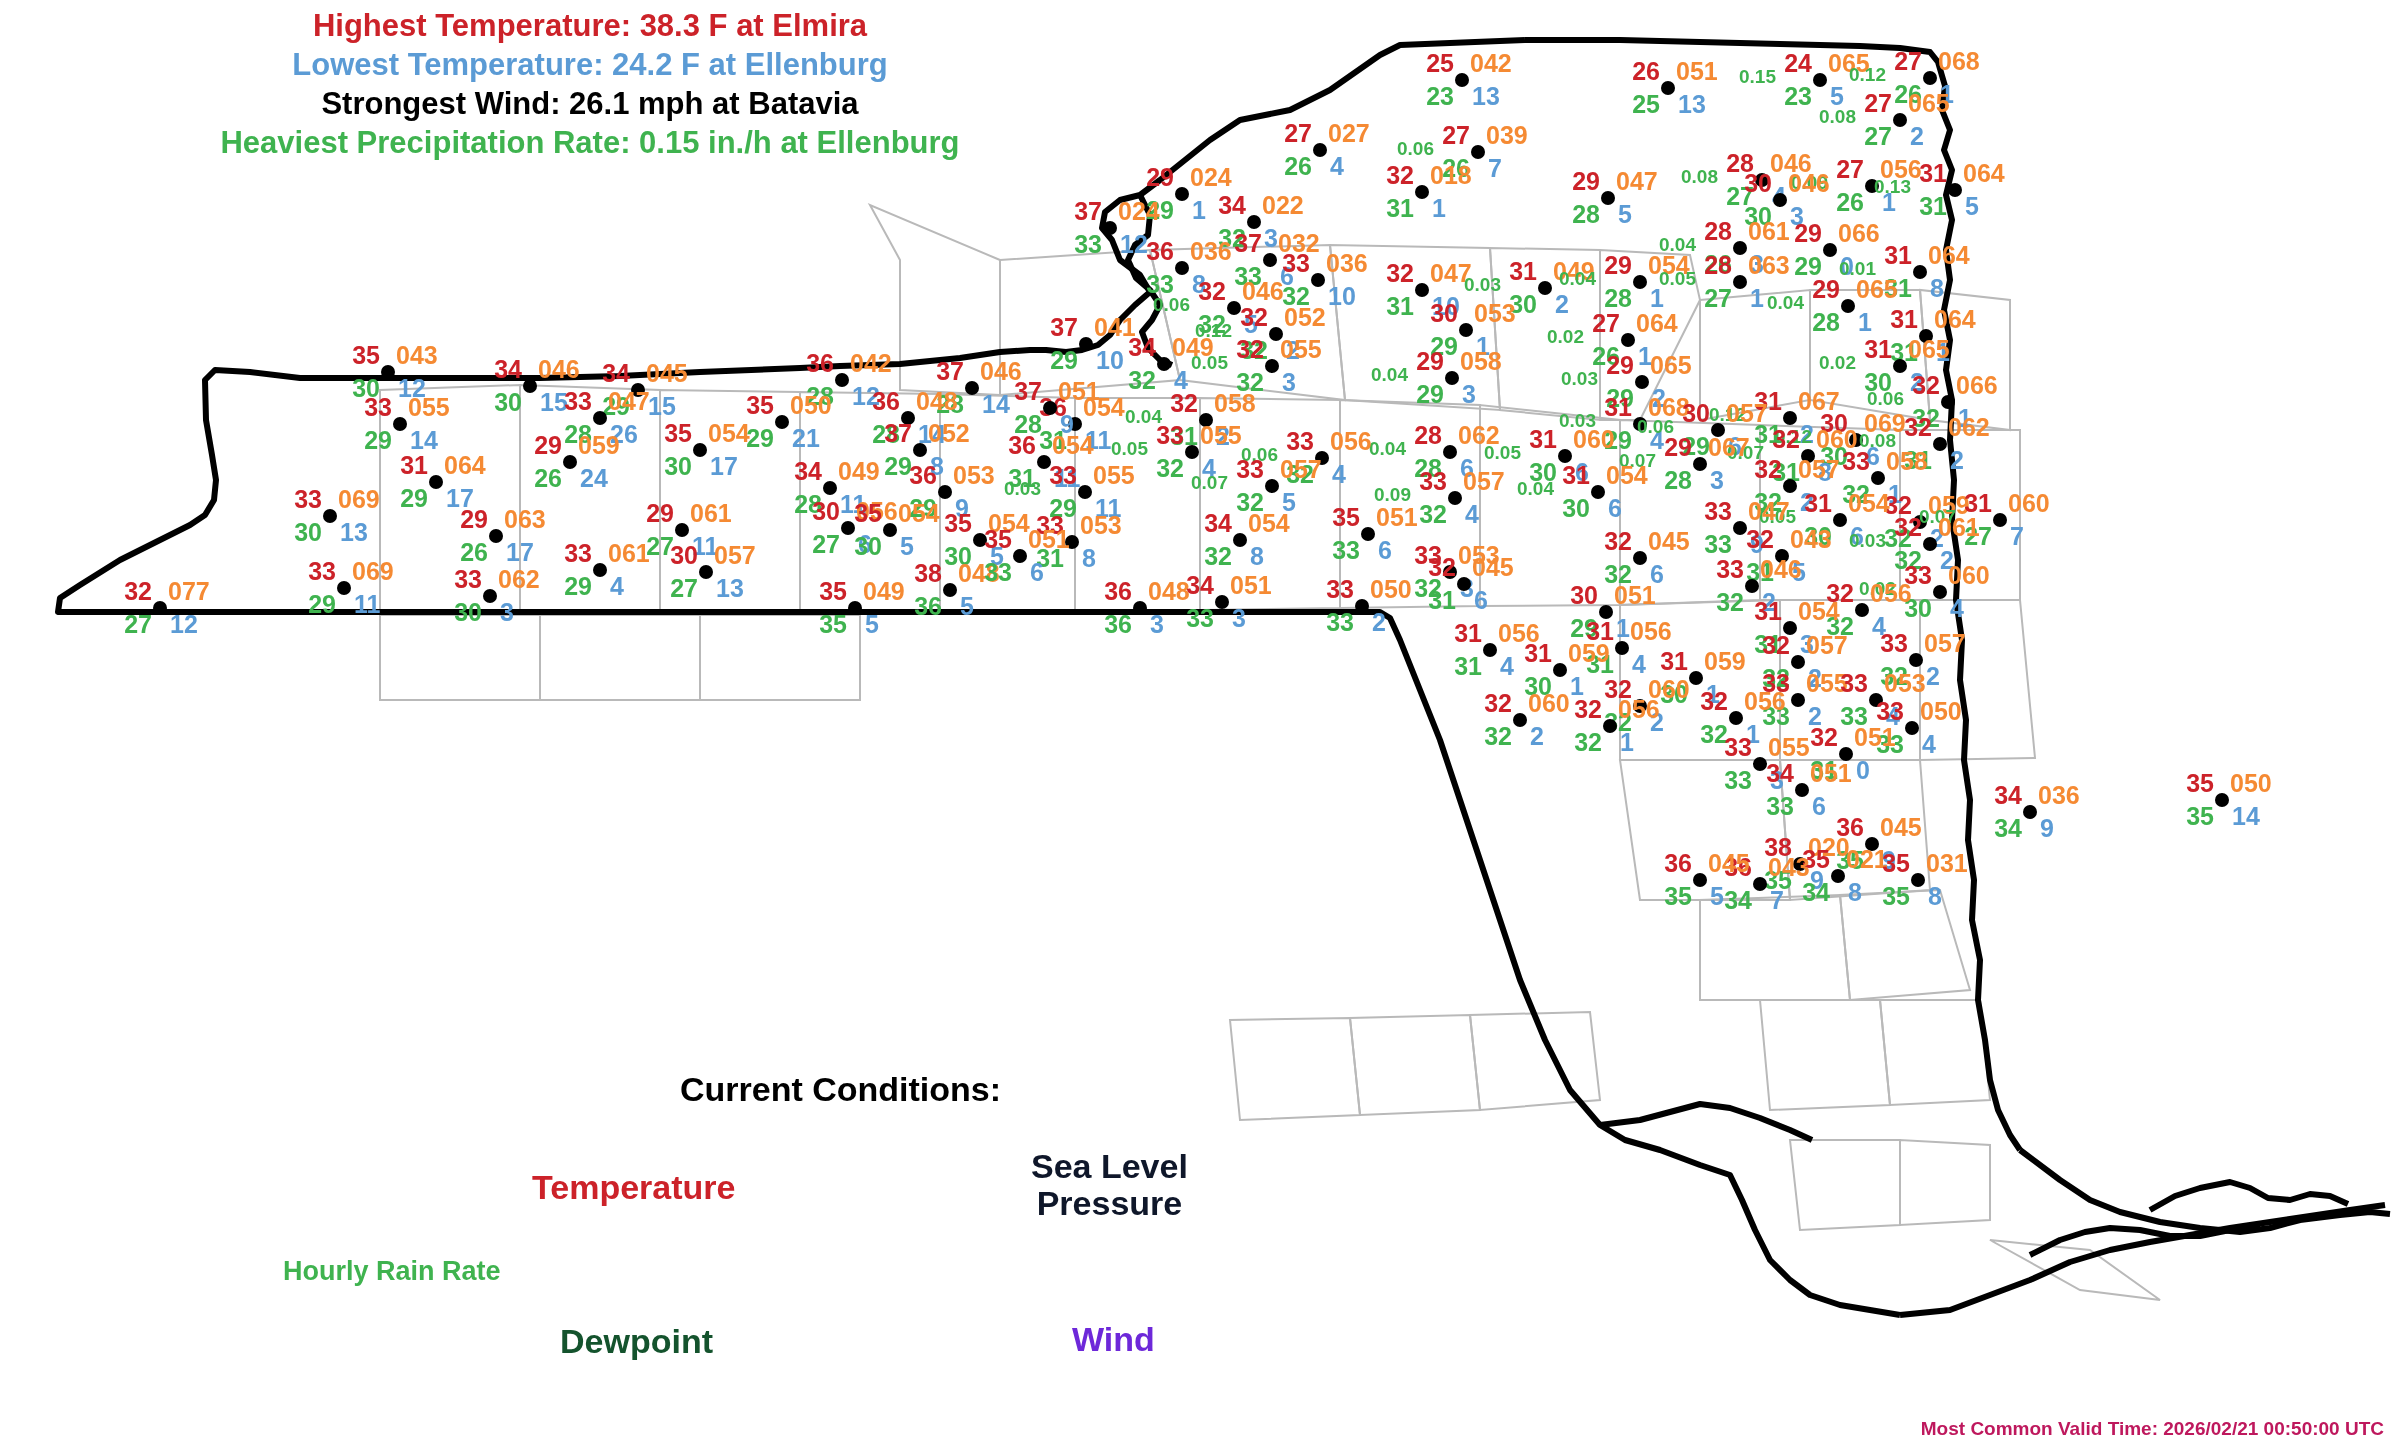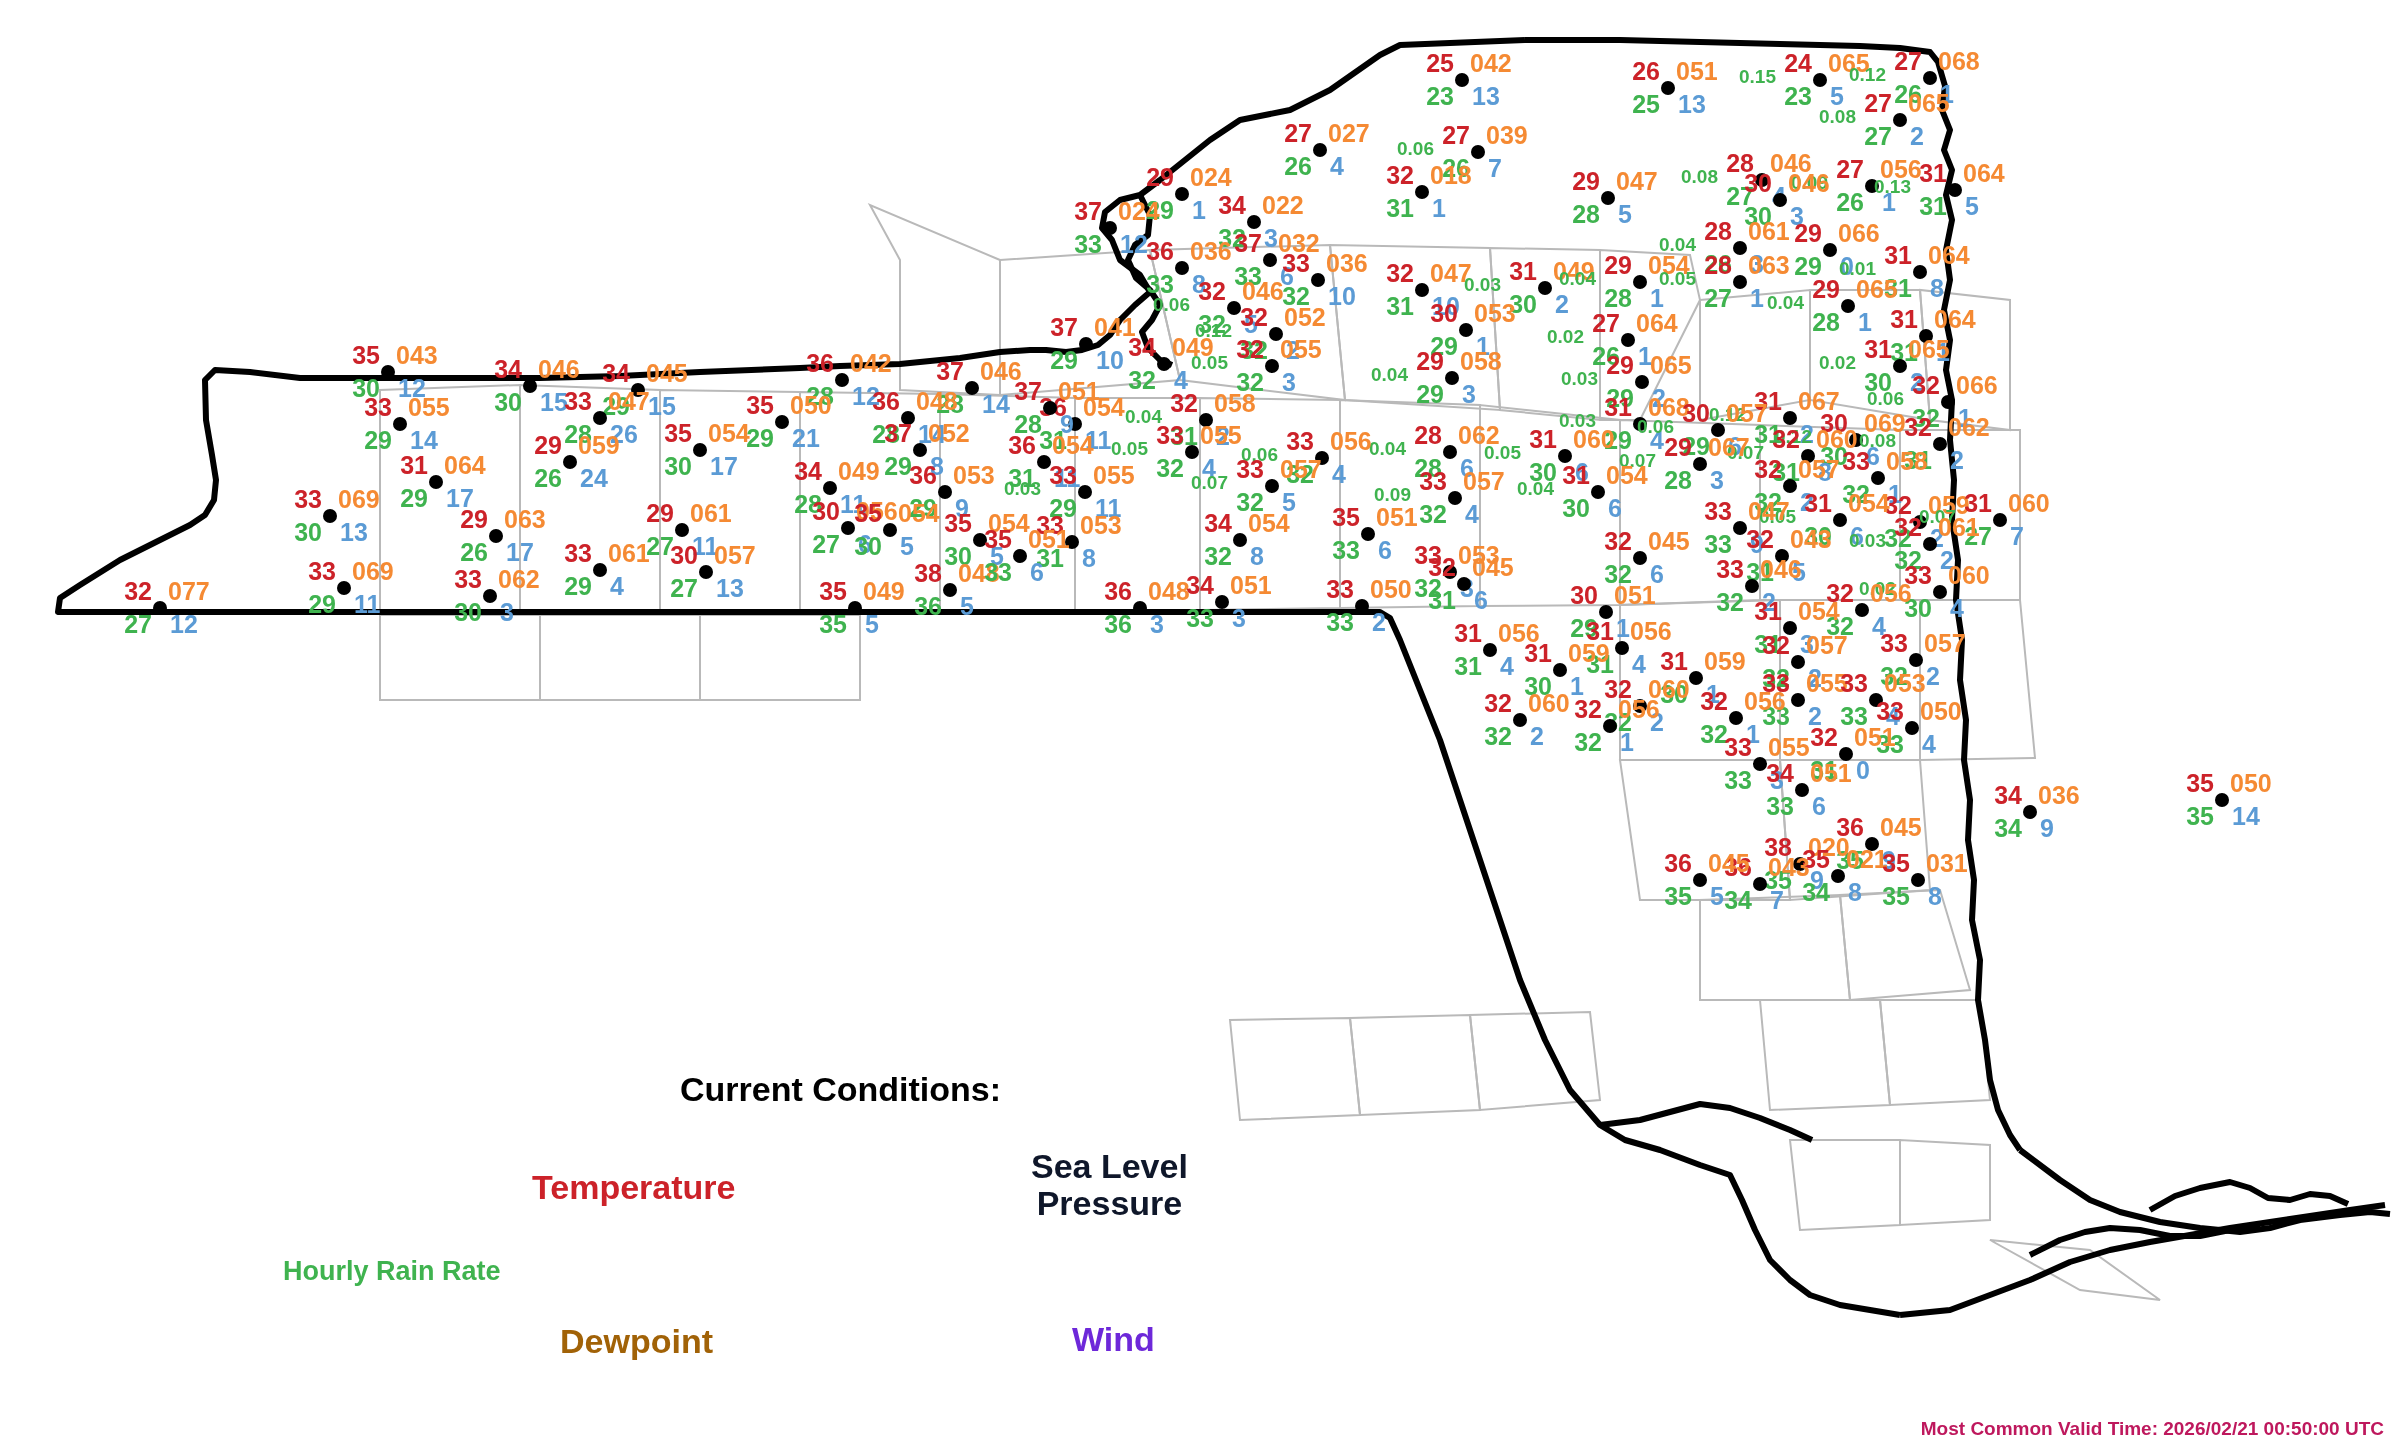--- a/index.html
+++ b/index.html
@@ -15,21 +15,21 @@
   .hl-high{color:#cc2229;}
   .hl-low{color:#5b9bd5;}
   .hl-wind{color:#000000;}
   .hl-prec{color:#3fb34f;}
 
   
   .legend-title{position:absolute;left:680px;top:1070px;font-size:34px;font-weight:bold;color:#000;}
   .lg{position:absolute;font-weight:bold;white-space:nowrap;}
   .lg-temp{left:532px;top:1168px;font-size:34px;color:#cc2229;}
   .lg-rain{left:283px;top:1256px;font-size:27px;color:#3fb34f;}
-  .lg-dew{left:560px;top:1322px;font-size:34px;color:#a16207;}
+  .lg-dew{left:560px;top:1322px;font-size:34px;color:#14532d;}
   .lg-slp{left:1031px;top:1148px;font-size:34px;color:#0f172a;line-height:37px;text-align:center;}
   .lg-wind{left:1072px;top:1320px;font-size:34px;color:#6d28d9;}
 
   .valid-time{position:absolute;right:16px;bottom:10px;font-size:19px;font-weight:bold;color:#be185d;}
 
   
   #geo{position:absolute;left:0;top:0;width:2400px;height:1450px;}
 
   
   .station{position:absolute;width:0;height:0;}
@@ -126,20 +126,26 @@
       <path d="M2030 1255 L2060 1240 L2085 1232 L2110 1228 L2140 1230
                L2170 1236 L2200 1236 L2230 1230 L2260 1226"></path>
       <path d="M1140 195 L1150 215 L1148 235 L1135 245 L1128 260
                L1136 278 L1150 290 L1160 305 L1152 320 L1142 332
                L1148 348 L1160 360 L1172 365"></path>
       <path d="M1600 1125 L1640 1120 L1670 1112 L1700 1104 L1730 1108
                L1760 1118 L1790 1130 L1812 1140"></path>
     </g>
   </svg>
 
+  <div class="headlines">
+    <div class="headline hl-high">Highest Temperature: 38.3 F at Elmira</div>
+    <div class="headline hl-low">Lowest Temperature: 24.2 F at Ellenburg</div>
+    <div class="headline hl-wind">Strongest Wind: 26.1 mph at Batavia</div>
+    <div class="headline hl-prec">Heaviest Precipitation Rate: 0.15 in./h at Ellenburg</div>
+  </div>
 
   <div class="legend-title">Current Conditions:</div>
   <div class="lg lg-temp">Temperature</div>
   <div class="lg lg-rain">Hourly Rain Rate</div>
   <div class="lg lg-dew">Dewpoint</div>
   <div class="lg lg-slp">
     <div>Sea Level</div>
     <div>Pressure</div>
   </div>
   <div class="lg lg-wind">Wind</div>

